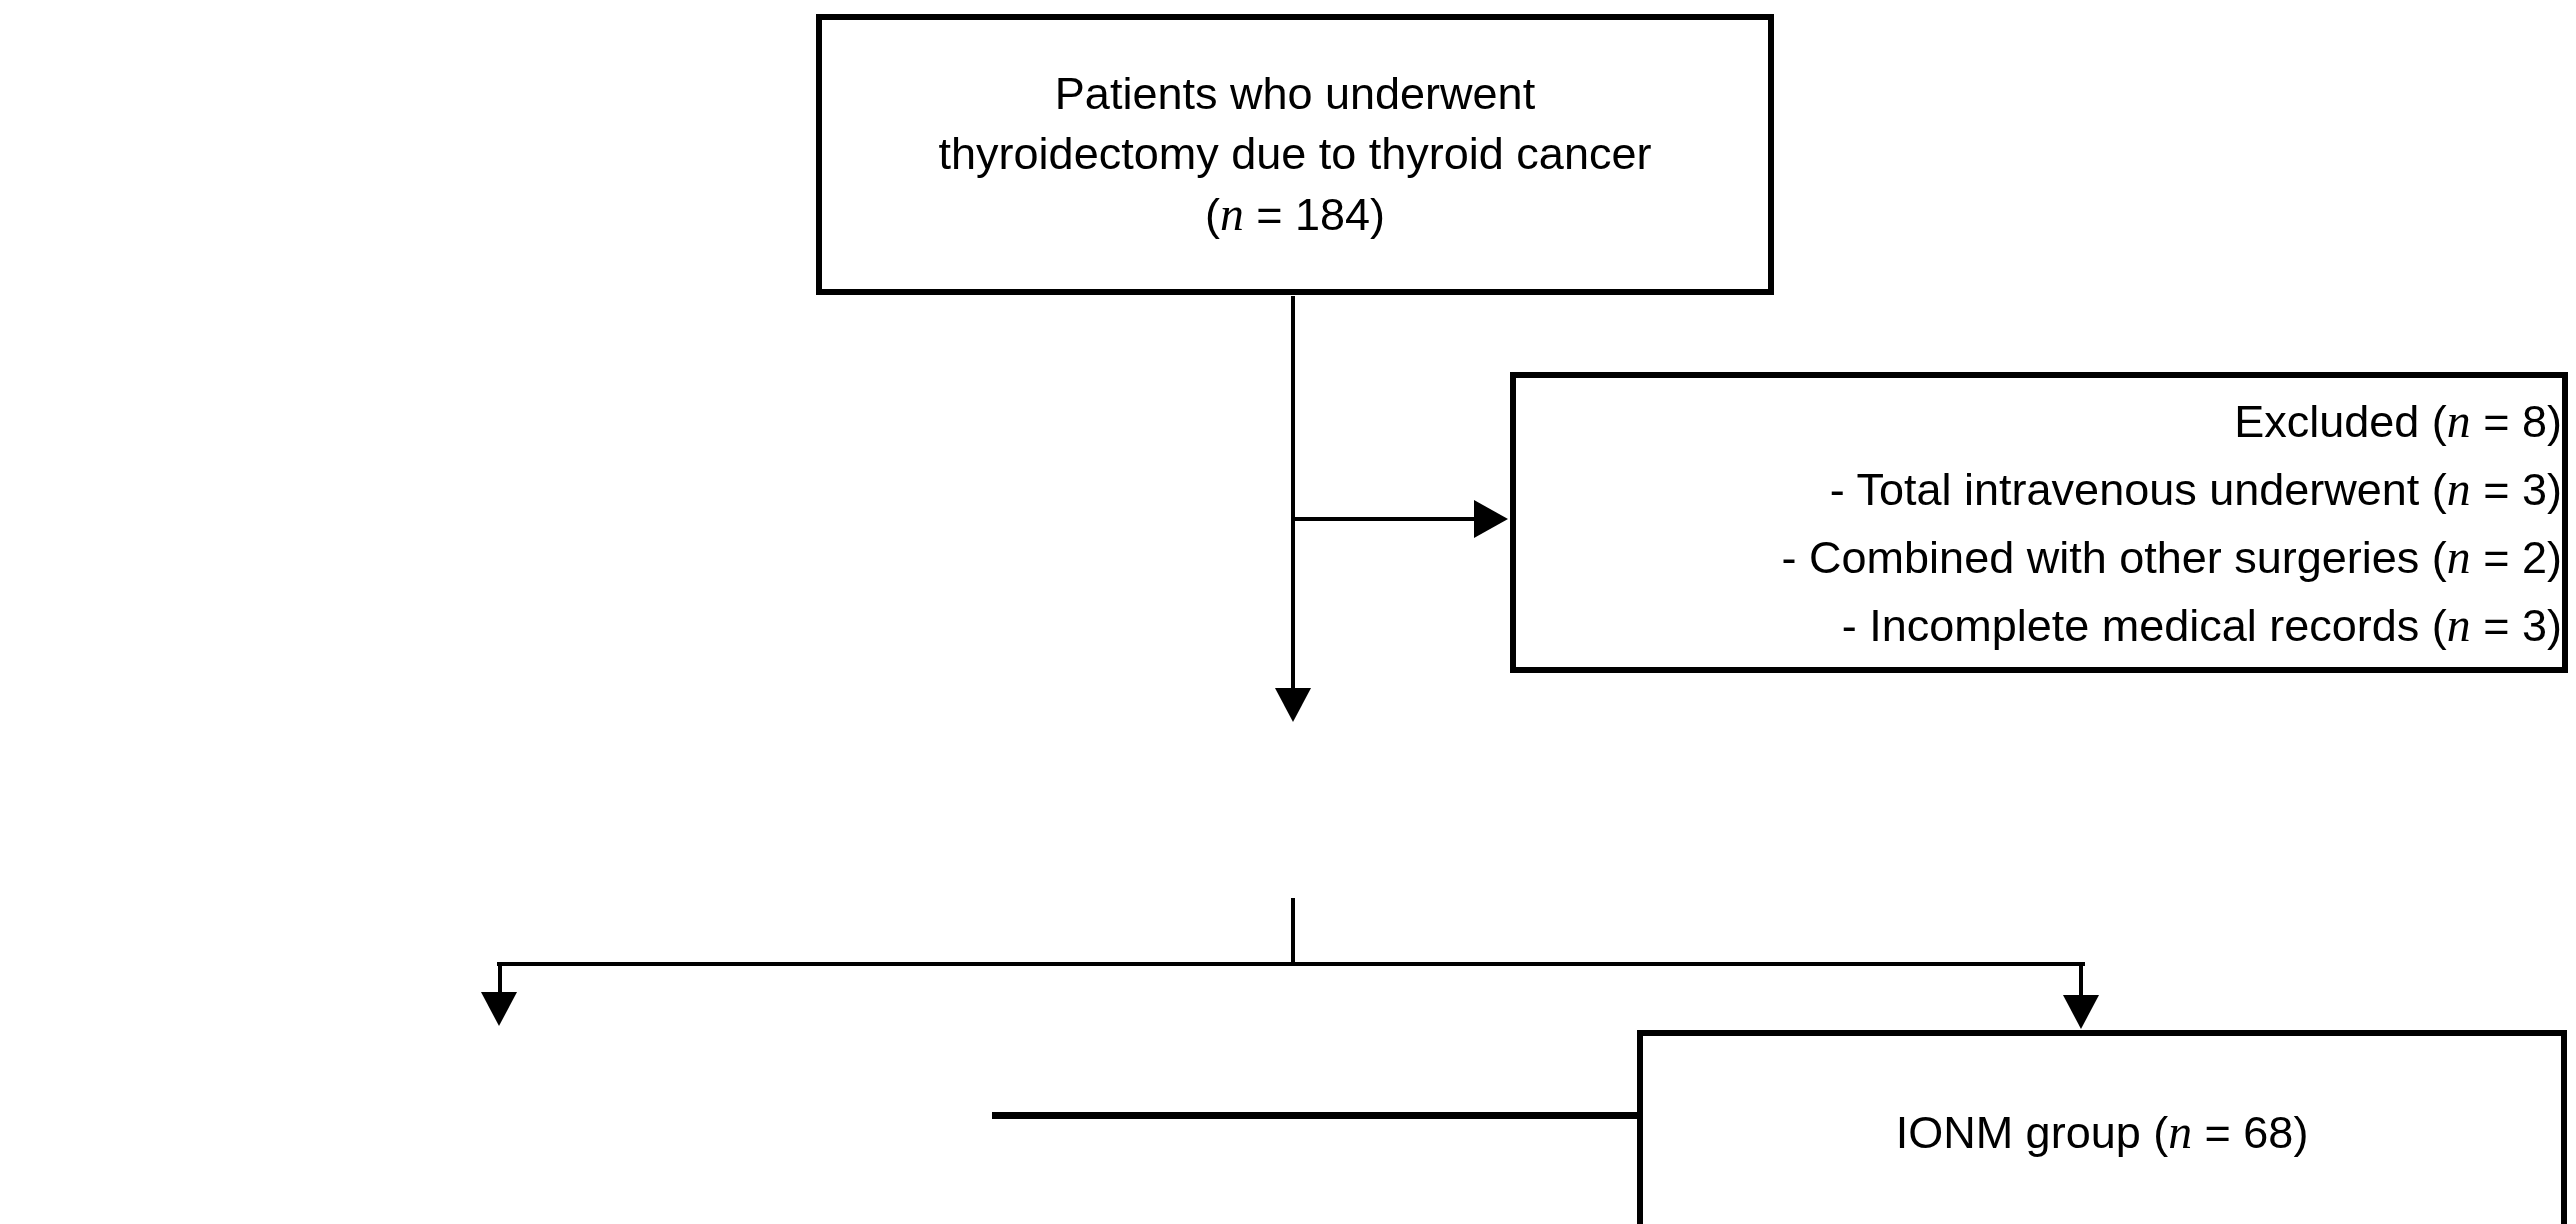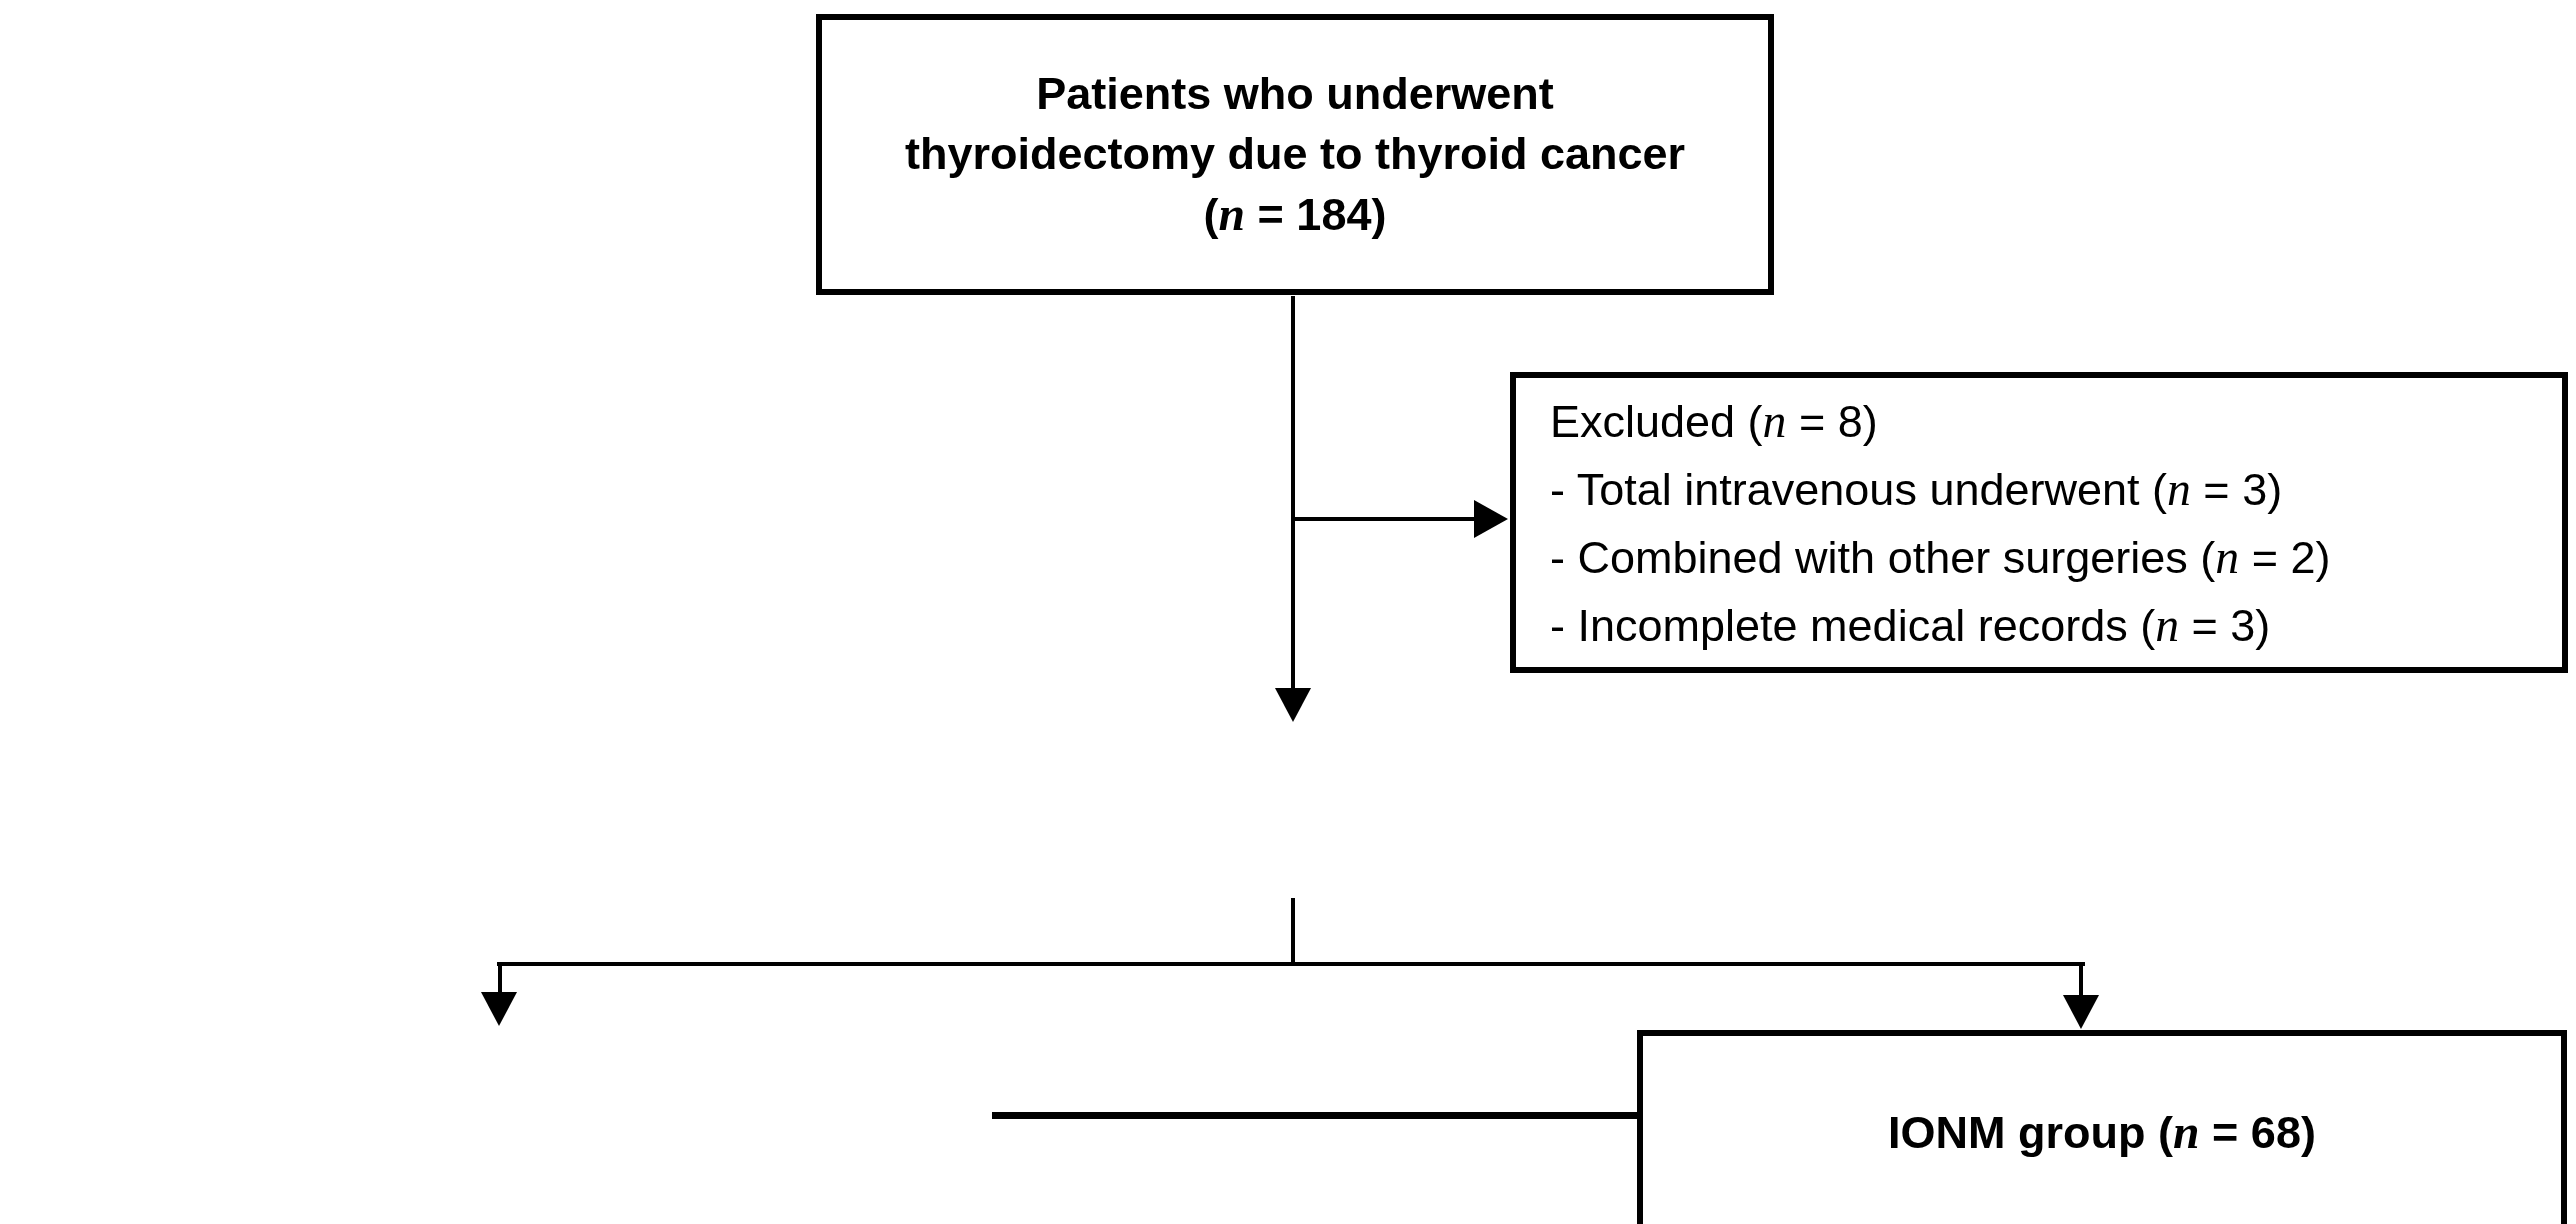--- a/index.html
+++ b/index.html
@@ -20,22 +20,22 @@
     position: absolute;
     box-sizing: border-box;
     border: 6.2px solid #000000;
     background: #ffffff;
     display: flex;
     flex-direction: column;
     justify-content: center;
     font-size: 45px;
     line-height: 60px;
   }
-  .box.center { align-items: center; text-align: center; font-weight: bold; }
-  .box.leftalign { align-items: flex-start; text-align: left; padding-left: 34px; line-height: 67px; }
+  .box.center { align-items: center; text-align: center; }
+  .box.leftalign { align-items: flex-end; text-align: left; padding-left: 34px; line-height: 67px; }
   .tline { white-space: nowrap; }
   .nv {
     font-family: "Liberation Serif", "DejaVu Serif", serif;
     font-style: italic;
     font-size: 1.06em;
   }
   .conn {
     position: absolute;
     background: #000000;
   }

